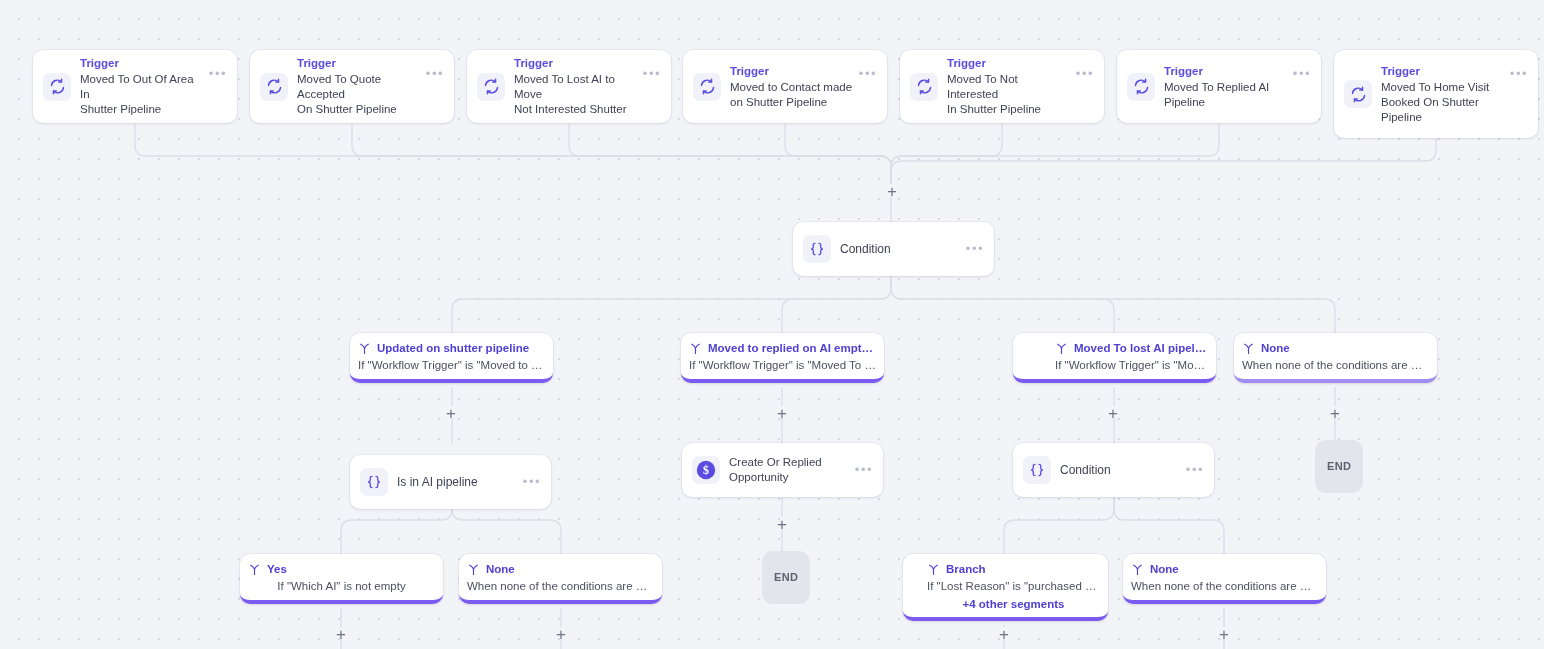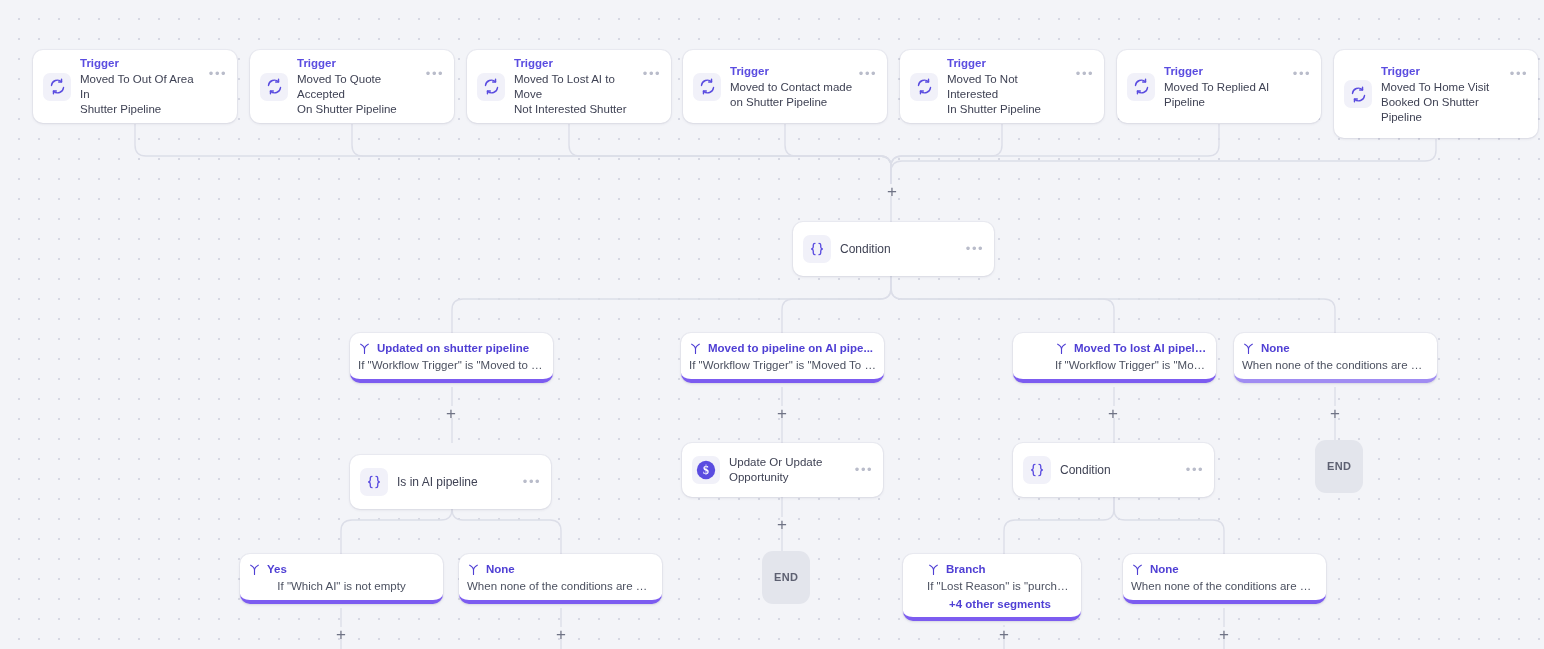--- a/index.html
+++ b/index.html
@@ -349,21 +349,21 @@
         <div class="dots mid">•••</div>
       </div>
       <div class="node card" style="left: 682px; top: 443px; width: 201px; height: 54px;">
         <div class="ico">
           <svg width="22" height="22" viewBox="0 0 24 24">
             <circle cx="12" cy="12" r="10" fill="#5a4ce0"></circle>
             <text x="12" y="16.6" text-anchor="middle" font-family="Liberation Serif, serif" font-size="13" font-weight="bold" fill="#ffffff">$</text>
           </svg>
         </div>
         <div class="body">
-          <div class="titletext">Update Or Update</div>
+          <div class="titletext">Create Or Replied</div>
           <div class="titletext">Opportunity</div>
         </div>
         <div class="dots mid">•••</div>
       </div>
       <div class="node card" style="left: 1013px; top: 443px; width: 201px; height: 54px;">
         <div class="ico">
           <svg width="16" height="16" viewBox="0 0 24 24" fill="none" stroke="#5a4ce0" stroke-width="2" stroke-linecap="round" stroke-linejoin="round">
             <path d="M9 3.5c-2 0-2.6 1-2.6 2.6v3c0 1.5-.9 2.4-2.4 2.9 1.5.5 2.4 1.4 2.4 2.9v3c0 1.6.6 2.6 2.6 2.6"></path>
             <path d="M15 3.5c2 0 2.6 1 2.6 2.6v3c0 1.5.9 2.4 2.4 2.9-1.5.5-2.4 1.4-2.4 2.9v3c0 1.6-.6 2.6-2.6 2.6"></path>
           </svg>
@@ -388,21 +388,21 @@
       </div>
       <div class="node branch" style="left: 681px; top: 333px; width: 203px; height: 50px;">
         <div class="bhead">
           <span style="display: flex;">
             <svg width="13" height="13" viewBox="0 0 24 24" fill="none" stroke="#4f3fd4" stroke-width="2.1" stroke-linecap="round" stroke-linejoin="round">
               <path d="M12 21V13"></path>
               <path d="M12 13C12 8 9.5 6.5 5 4"></path>
               <path d="M12 13C12 8 14.5 6.5 19 4"></path>
             </svg>
           </span>
-          <span class="blabel">Moved to pipeline on AI pipe...</span>
+          <span class="blabel">Moved to replied on AI empty...</span>
         </div>
         <div class="bdesc">If "Workflow Trigger" is "Moved To Re...</div>
       </div>
       <div class="node branch" style="left: 1013px; top: 333px; width: 203px; height: 50px; padding-left: 42px;">
         <div class="bhead">
           <span style="display: flex;">
             <svg width="13" height="13" viewBox="0 0 24 24" fill="none" stroke="#4f3fd4" stroke-width="2.1" stroke-linecap="round" stroke-linejoin="round">
               <path d="M12 21V13"></path>
               <path d="M12 13C12 8 9.5 6.5 5 4"></path>
               <path d="M12 13C12 8 14.5 6.5 19 4"></path>
@@ -444,21 +444,21 @@
             <svg width="13" height="13" viewBox="0 0 24 24" fill="none" stroke="#4f3fd4" stroke-width="2.1" stroke-linecap="round" stroke-linejoin="round">
               <path d="M12 21V13"></path>
               <path d="M12 13C12 8 9.5 6.5 5 4"></path>
               <path d="M12 13C12 8 14.5 6.5 19 4"></path>
             </svg>
           </span>
           <span class="blabel">None</span>
         </div>
         <div class="bdesc">When none of the conditions are met</div>
       </div>
-      <div class="node branch" style="left: 903px; top: 554px; width: 178px; height: 67px; padding-left: 24px;">
+      <div class="node branch" style="left: 903px; top: 554px; width: 205px; height: 67px; padding-left: 24px;">
         <div class="bhead">
           <span style="display: flex;">
             <svg width="13" height="13" viewBox="0 0 24 24" fill="none" stroke="#4f3fd4" stroke-width="2.1" stroke-linecap="round" stroke-linejoin="round">
               <path d="M12 21V13"></path>
               <path d="M12 13C12 8 9.5 6.5 5 4"></path>
               <path d="M12 13C12 8 14.5 6.5 19 4"></path>
             </svg>
           </span>
           <span class="blabel">Branch</span>
         </div>

